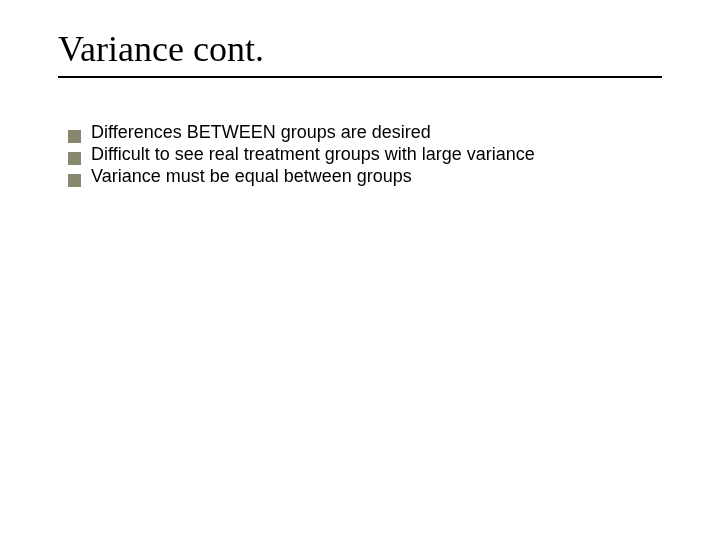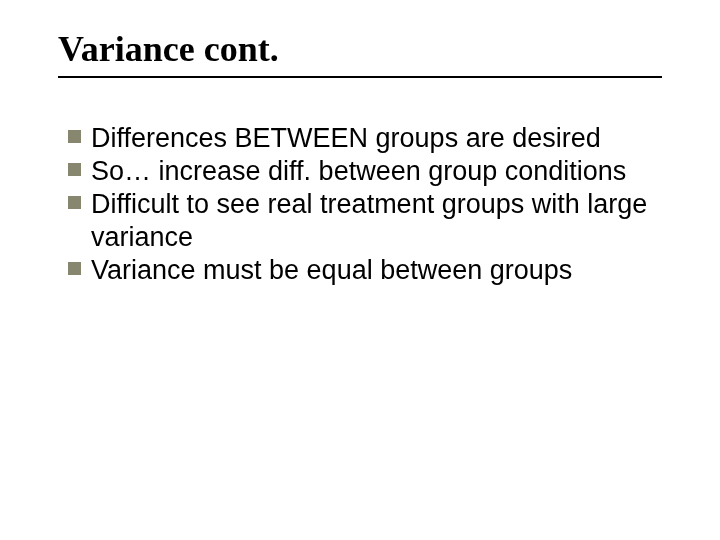--- a/index.html
+++ b/index.html
@@ -13,36 +13,36 @@
     width: 720px;
     height: 540px;
     padding: 28px 58px 0 58px;
     position: relative;
   }
   .title {
     font-family: "Times New Roman", Times, serif;
     font-size: 36px;
     color: #000;
     margin-bottom: 6px;
-    font-weight: 700;
+    font-weight: 400;
   }
   .rule {
     height: 2px;
     background: #000;
     width: 100%;
     margin-bottom: 44px;
   }
   .bullets {
     list-style: none;
     padding-left: 10px;
   }
   .bullets li {
     display: flex;
     align-items: flex-start;
-    font-size: 27px;
+    font-size: 18px;
     color: #000;
     line-height: 1.22;
     margin-bottom: 0px;
   }
   .square {
     width: 13px;
     height: 13px;
     background: #878770;
     flex: 0 0 13px;
     margin-top: 8px;
@@ -56,24 +56,20 @@
 <div class="slide">
   <h1 class="title">Variance cont.</h1>
   <div class="rule"></div>
   <ul class="bullets">
     <li>
       <span class="square"></span>
       <span class="txt">Differences BETWEEN groups are desired</span>
     </li>
     <li>
       <span class="square"></span>
-      <span class="txt">So… increase diff. between group conditions</span>
-    </li>
-    <li>
-      <span class="square"></span>
       <span class="txt">Difficult to see real treatment groups with large variance</span>
     </li>
     <li>
       <span class="square"></span>
       <span class="txt">Variance must be equal between groups</span>
     </li>
   </ul>
 </div>
 
 </body></html>

